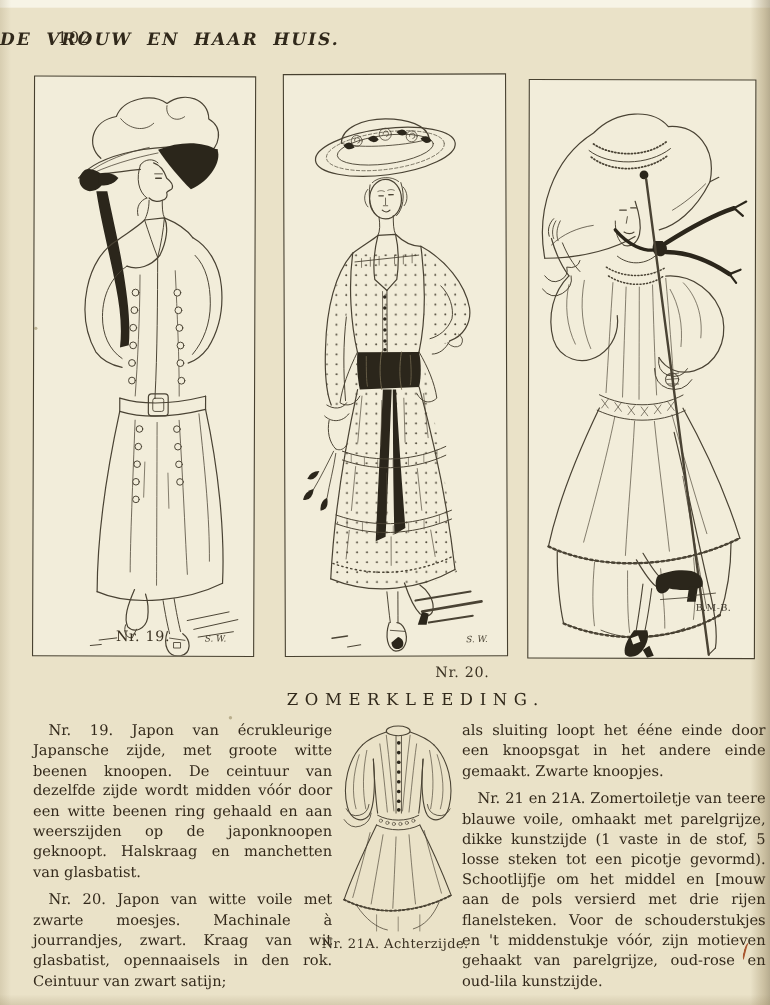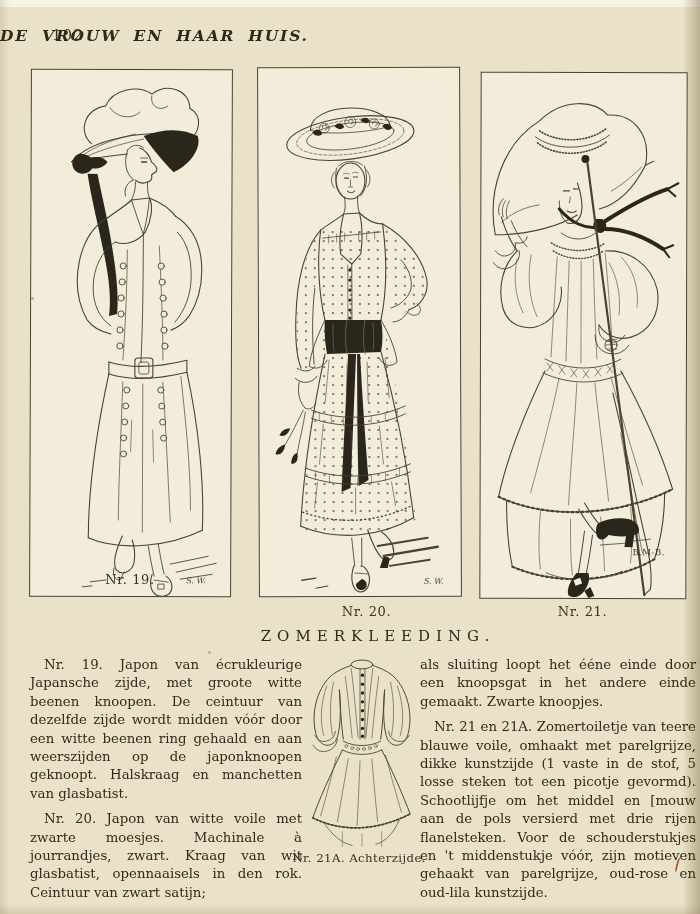--- a/index.html
+++ b/index.html
@@ -23,21 +23,21 @@
     font-style:italic;font-weight:bold;font-size:15.5px;letter-spacing:1.8px;word-spacing:6px;color:#30281a;}
 
   .plate{position:absolute;background:#f2edda;border:1.6px solid #47402f;box-sizing:content-box;}
   .plate svg{display:block;}
   #plate1{left:30px;top:69px;width:200px;height:526px;transform:rotate(.2deg);}
   #plate2{left:258px;top:67px;width:201px;height:528px;transform:rotate(-.2deg);}
   #plate3{left:480px;top:72px;width:205px;height:525px;transform:rotate(.15deg);}
 
   .plate-caption{position:absolute;text-align:center;font-size:13px;letter-spacing:.6px;color:#3a3122;}
   #cap1{left:30px;top:572px;width:200px;}
-  #cap2{left:266px;top:604px;width:201px;}
+  #cap2{left:244px;top:604px;width:201px;text-align:right;}
   #cap3{left:480px;top:604px;width:205px;}
 
   .section-heading{position:absolute;left:0;top:627px;width:100%;text-align:center;
     font-size:15px;letter-spacing:6px;color:#30281a;padding-left:28px;}
 
   .col{position:absolute;top:656px;font-size:13.3px;line-height:18.4px;text-align:justify;color:#33291b;}
   #col-left{left:30px;width:272px;}
   #col-right{left:420px;width:276px;}
   .col p{margin:0;text-indent:14px;}
   .col p.no-indent{text-indent:0;}
@@ -423,21 +423,20 @@
         <rect x="94" y="506" width="7" height="6" fill="#f2edda" stroke="none" transform="rotate(-20 97 509)"></rect>
         <path d="M120,472 L146,470" stroke-width="0.8"></path>
         <path d="M152,468 L170,466" stroke-width="0.8"></path>
       </g>
       <text x="152" y="482" font-size="8.5" letter-spacing="0.5" fill="#3b352a">B.M-B.</text>
     </svg>
   </div>
 
   <div class="plate-caption" id="cap1">Nr. 19.</div>
   <div class="plate-caption" id="cap2">Nr. 20.</div>
-  <div class="plate-caption" id="cap3">Nr. 21.</div>
 
   <div class="section-heading">ZOMERKLEEDING.</div>
 
   <div class="col" id="col-left">
     <p>Nr. 19. Japon van écrukleurige Japansche zijde, met groote witte beenen knoopen. De ceintuur van dezelfde zijde wordt midden vóór door een witte beenen ring gehaald en aan weerszijden op de japonknoopen geknoopt. Halskraag en manchetten van glasbatist.</p>
     <p class="gap">Nr. 20. Japon van witte voile met zwarte moesjes. Machinale à jourrandjes, zwart. Kraag van wit glasbatist, opennaaisels in den rok. Ceintuur van zwart satijn;</p>
   </div>
 
   <div class="col" id="col-right">
     <p class="no-indent">als sluiting loopt het ééne einde door een knoopsgat in het andere einde gemaakt. Zwarte knoopjes.</p>

